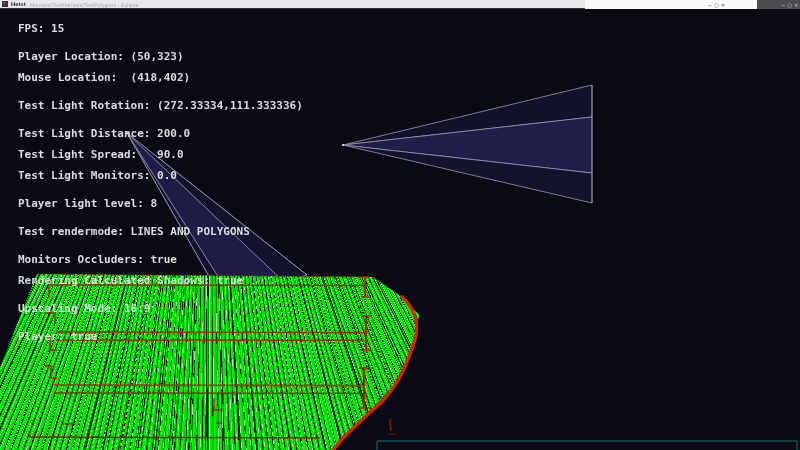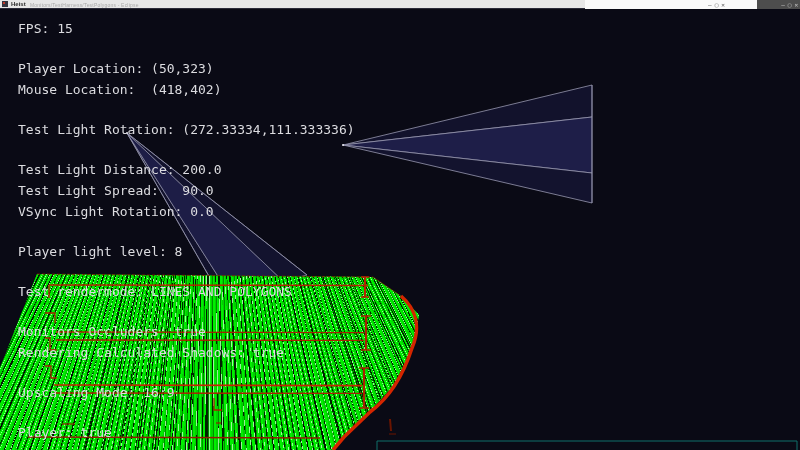--- a/index.html
+++ b/index.html
@@ -19,24 +19,24 @@
   .tb-btns-inner{position:absolute;left:708px;top:0;height:9px;display:flex;gap:3px;
                  align-items:center;color:#5a5a5a;font-size:6px;line-height:6px;}
   .tb-dark{position:absolute;left:757px;top:0;width:43px;height:9px;background:#4d4d4d;}
   .tb-btns-outer{position:absolute;right:2px;top:0;height:9px;display:flex;gap:3px;
                  align-items:center;color:#c9c9c9;font-size:6px;line-height:6px;}
   .tb-btn{display:inline-block;cursor:default;}
 
   
   .stage{position:absolute;left:0;top:9px;width:800px;height:441px;background:#0a0a15;}
 
-  .hud{position:absolute;left:18px;top:2px;color:#dcdce0;font-size:13px;line-height:7px;
-       font-weight:normal;white-space:pre;}
+  .hud{position:absolute;left:18px;top:2px;color:#dcdce0;font-size:11px;line-height:7px;
+       font-weight:bold;white-space:pre;}
   .hud div{height:7px;}
-  .hud .gap{margin-top:19px;}
+  .hud .gap{margin-top:7px;}
 
   svg.layer{position:absolute;left:0;top:0;width:800px;height:441px;}
 
   
   .fan{position:absolute;left:0;top:0;width:800px;height:441px;
     clip-path:polygon(37px 265px,373px 268px,401px 287px,419px 306px,413px 339px,
                       393px 377px,371px 401px,344px 428px,333px 441px,0px 441px,0px 359px);
     background-color:#00a800;
     background-image:
       repeating-conic-gradient(from 140deg at 210px -69px, rgba(170,255,170,.9) 0deg 0.05deg, rgba(0,0,0,0) 0.05deg 0.52deg),
@@ -139,21 +139,21 @@
       <polyline points="377,441 377,432 797,432 797,441" stroke="#0f6f6a" stroke-width="1"></polyline>
     </svg>
 
     <div class="hud">
       <div>FPS: 15</div>
       <div class="gap">Player Location: (50,323)</div>
       <div>Mouse Location:  (418,402)</div>
       <div class="gap">Test Light Rotation: (272.33334,111.333336)</div>
       <div class="gap">Test Light Distance: 200.0</div>
       <div>Test Light Spread:   90.0</div>
-      <div>VSync Light Rotation: 0.0</div>
+      <div>Test Light Monitors: 0.0</div>
       <div class="gap">Player light level: 8</div>
       <div class="gap">Test rendermode: LINES AND POLYGONS</div>
       <div class="gap">Monitors Occluders: true</div>
       <div>Rendering Calculated Shadows: true</div>
       <div class="gap">Upscaling Mode: 16:9</div>
       <div class="gap">Player: true</div>
     </div>
 
   </div>
 </div>

